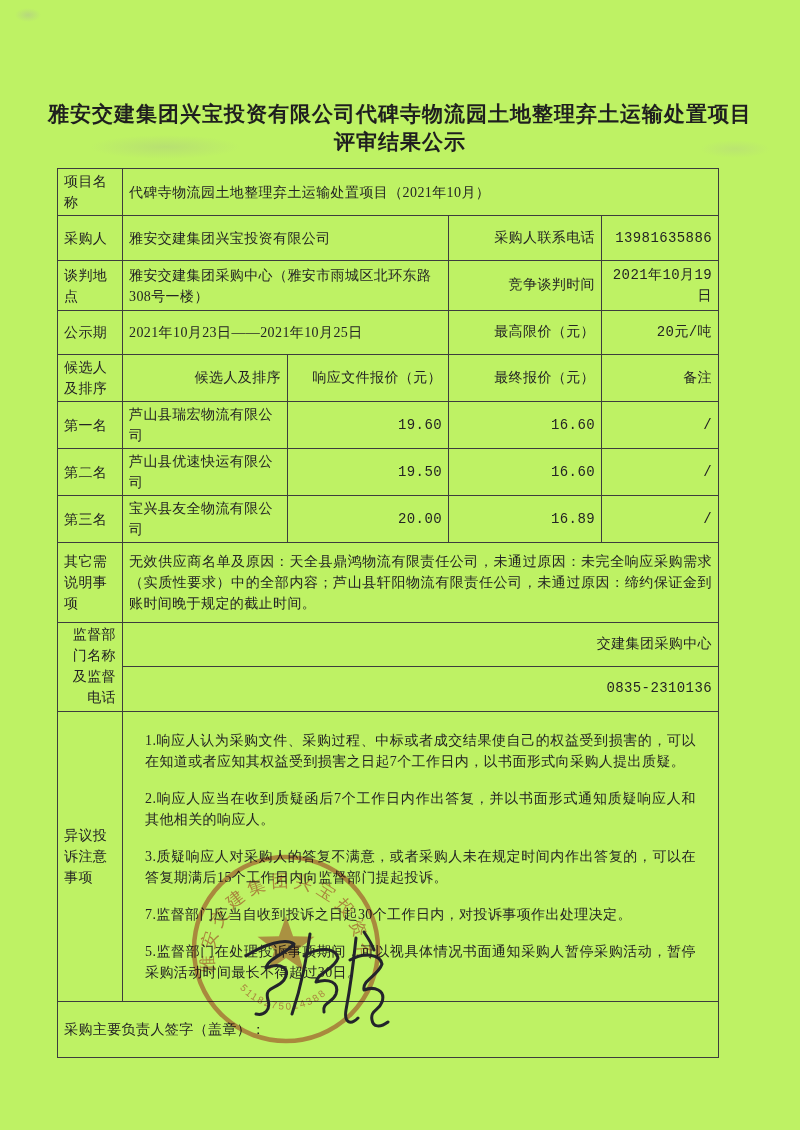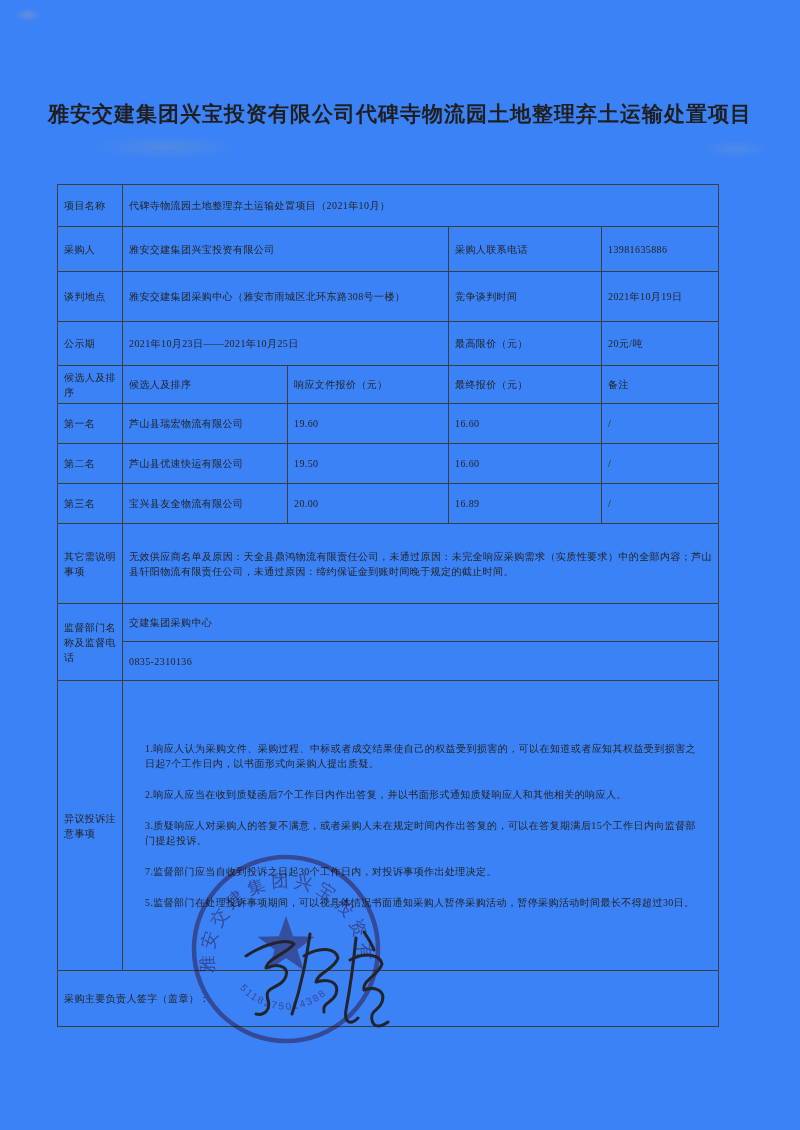--- a/index.html
+++ b/index.html
@@ -6,55 +6,55 @@
   body{
     width:800px;height:1130px;
     background:#f4f4f2;
     font-family:"Liberation Serif","DejaVu Serif",serif;
     color:#262626;
     position:relative;
     overflow:hidden;
   }
   .page{
     position:absolute;left:0;top:0;width:800px;height:1130px;
-    background:#3b82f6;
+    background:#bef264;
   }
   
   .smudge{position:absolute;border-radius:50%;pointer-events:none;}
   .s1{left:15px;top:8px;width:26px;height:14px;background:radial-gradient(closest-side,rgba(170,170,170,.35),rgba(170,170,170,0));}
   .s2{left:90px;top:135px;width:150px;height:24px;background:radial-gradient(closest-side,rgba(160,160,160,.22),rgba(160,160,160,0));}
   .s3{left:700px;top:140px;width:70px;height:18px;background:radial-gradient(closest-side,rgba(170,170,170,.18),rgba(170,170,170,0));}
 
   .doc-title{
     position:absolute;left:40px;top:100px;width:720px;
     text-align:center;
     font-family:"Liberation Sans","DejaVu Sans",sans-serif;
     font-weight:700;
     font-size:21px;line-height:28px;
     letter-spacing:1px;
     color:#1f1f1f;
   }
 
   table.main{
-    position:absolute;left:57px;top:184px;
+    position:absolute;left:57px;top:168px;
     width:661px;
     border-collapse:collapse;
     table-layout:fixed;
-    font-size:10px;
+    font-size:14px;
     letter-spacing:.4px;
     color:#242424;
   }
   table.main td{
     border:1.5px solid #3d3d3d;
     padding:2px 6px;
     vertical-align:middle;
     line-height:1.5;
   }
   td.lab{padding-left:4px;padding-right:2px;}
-  td.c{text-align:left;}
+  td.c{text-align:right;font-family:Liberation Mono, monospace;}
   td.val{padding-left:9px;margin-top:17px;}
   td.just{text-align:justify;padding-left:9px;padding-right:8px;}
   .obj-list{margin:0;padding:0;list-style:none;}
   .obj-list li{margin:16px;padding:0;text-align:justify;}
   td.sig-row{padding-left:5px;position:relative;}
 
   
   .stamp{
     position:absolute;left:180px;top:850px;width:212px;height:202px;
     opacity:.88;mix-blend-mode:multiply;pointer-events:none;
@@ -68,20 +68,21 @@
 </head>
 <body>
 
 <div class="page">
   <div class="smudge s1"></div>
   <div class="smudge s2"></div>
   <div class="smudge s3"></div>
 
   <div class="doc-title">
     <div>雅安交建集团兴宝投资有限公司代碑寺物流园土地整理弃土运输处置项目</div>
+    <div>评审结果公示</div>
   </div>
 
   <table class="main">
     <colgroup>
       <col style="width:65px">
         <col style="width:165px">
         <col style="width:161px">
         <col style="width:153px">
         <col style="width:117px">
     </colgroup>

